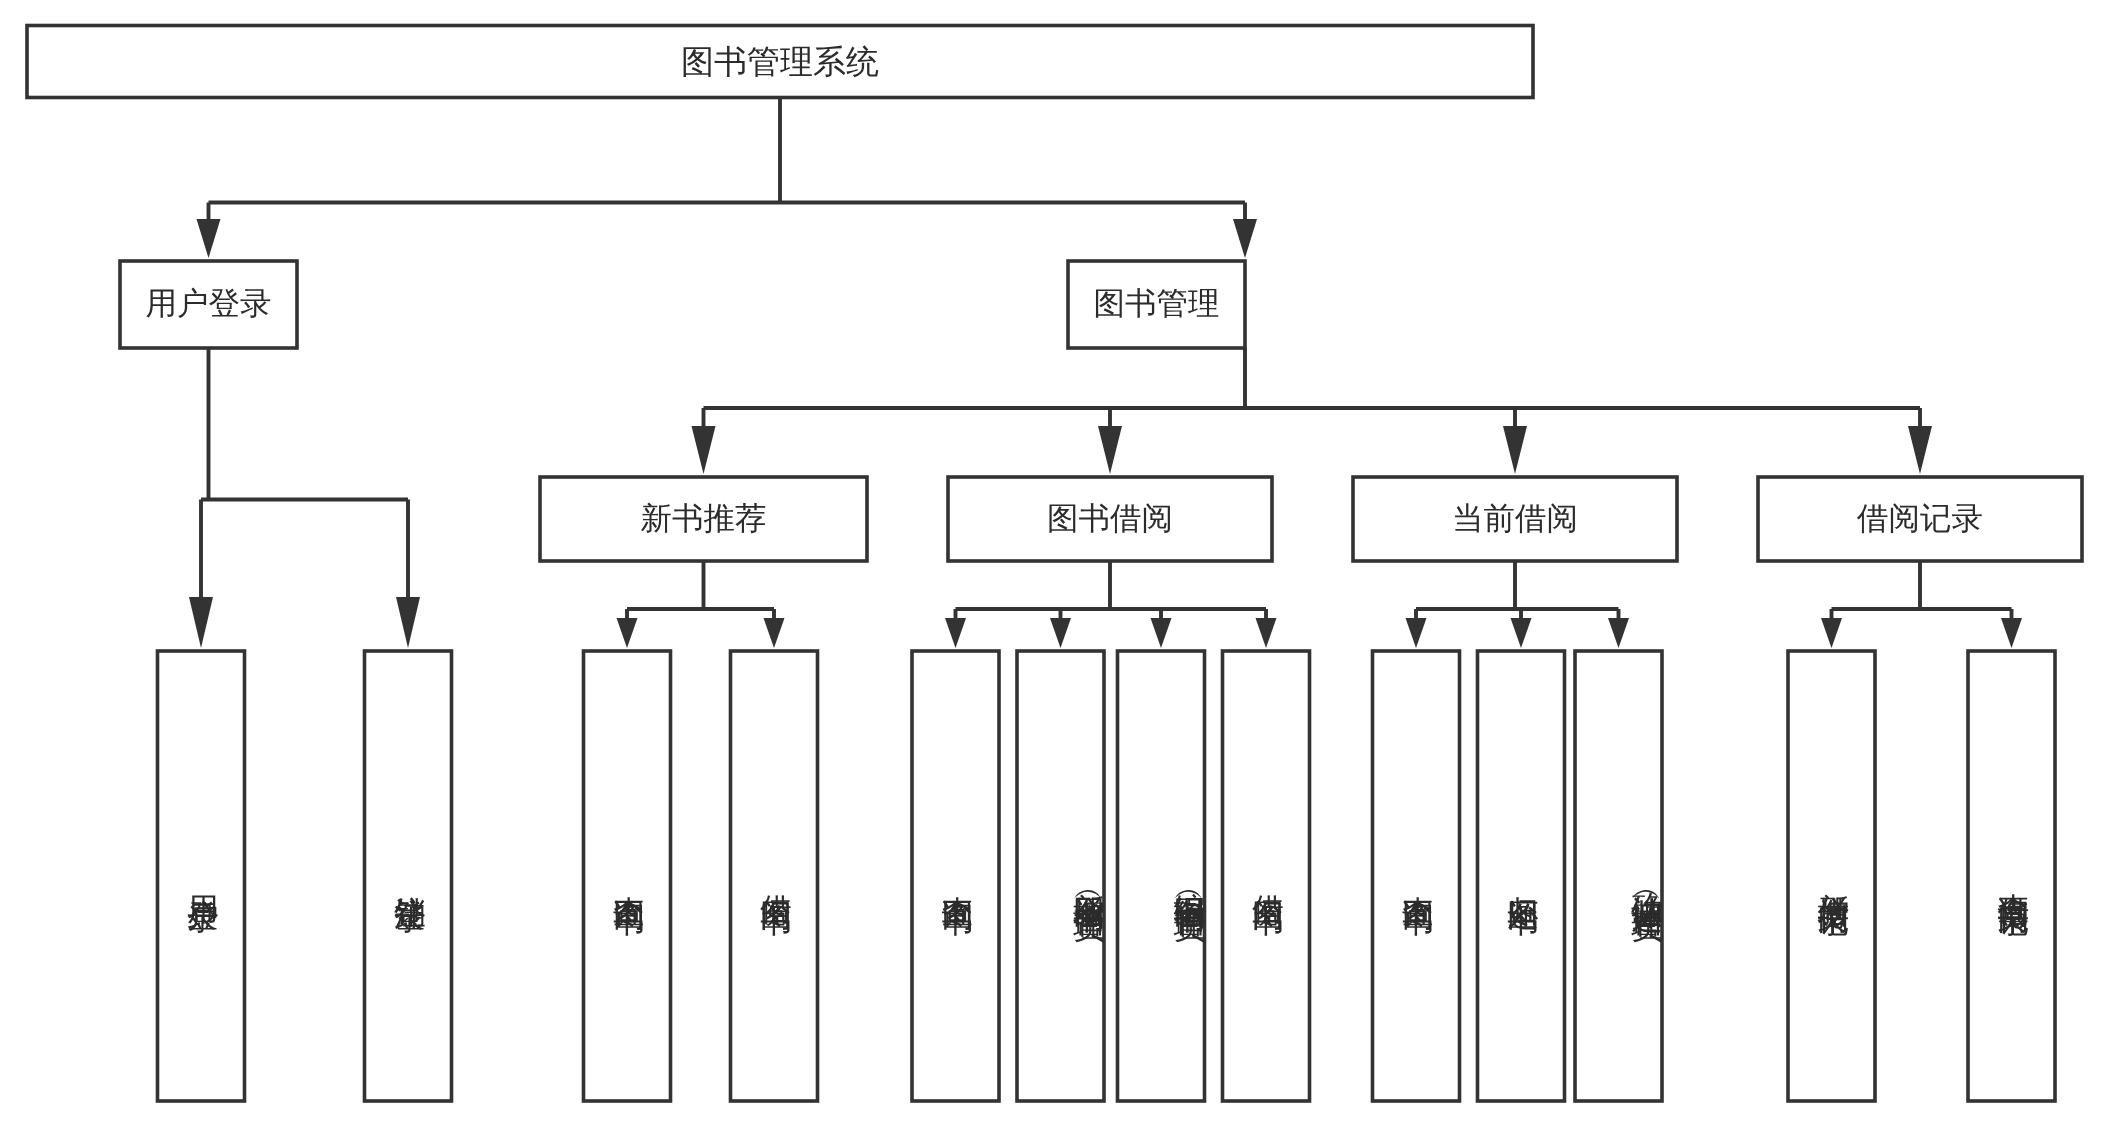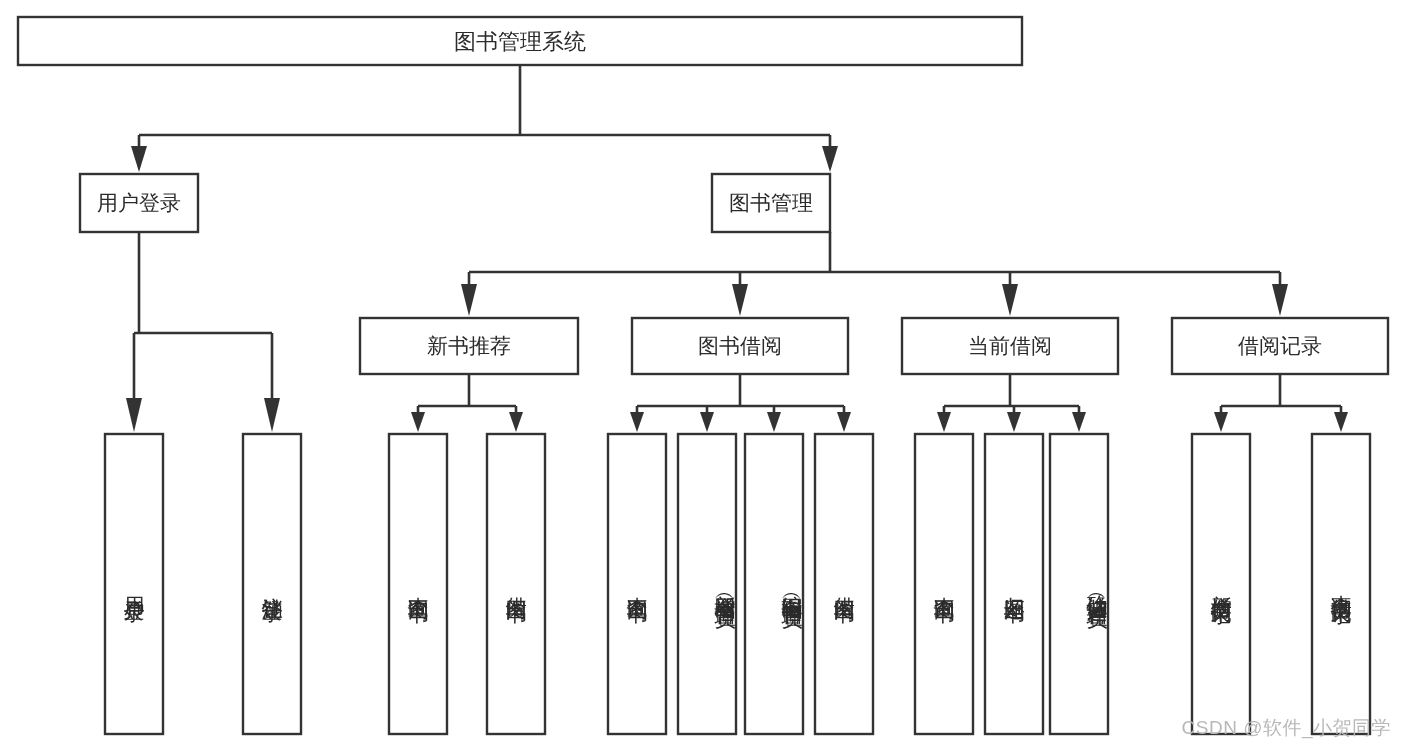--- a/index.html
+++ b/index.html
@@ -216,15 +216,14 @@
   <div class="vlabel" style="left:915px; top:434px; width:58px; height:300px;">查询图书</div>
 
   <div class="vlabel" style="left:985px; top:434px; width:58px; height:300px;">归还图书</div>
 
   <div class="vlabel" style="left:1050px; top:434px; width:58px; height:300px; align-items:flex-start; padding-top:6px; box-sizing:border-box;">确认归还（管理员）</div>
 
   <div class="vlabel" style="left:1192px; top:434px; width:58px; height:300px;">新增借阅记录</div>
 
   <div class="vlabel" style="left:1312px; top:434px; width:58px; height:300px;">查询借阅记录</div>
 
-  <div class="watermark">CSDN @软件_小贺同学</div>
 
 </div>
 
 </body></html>

